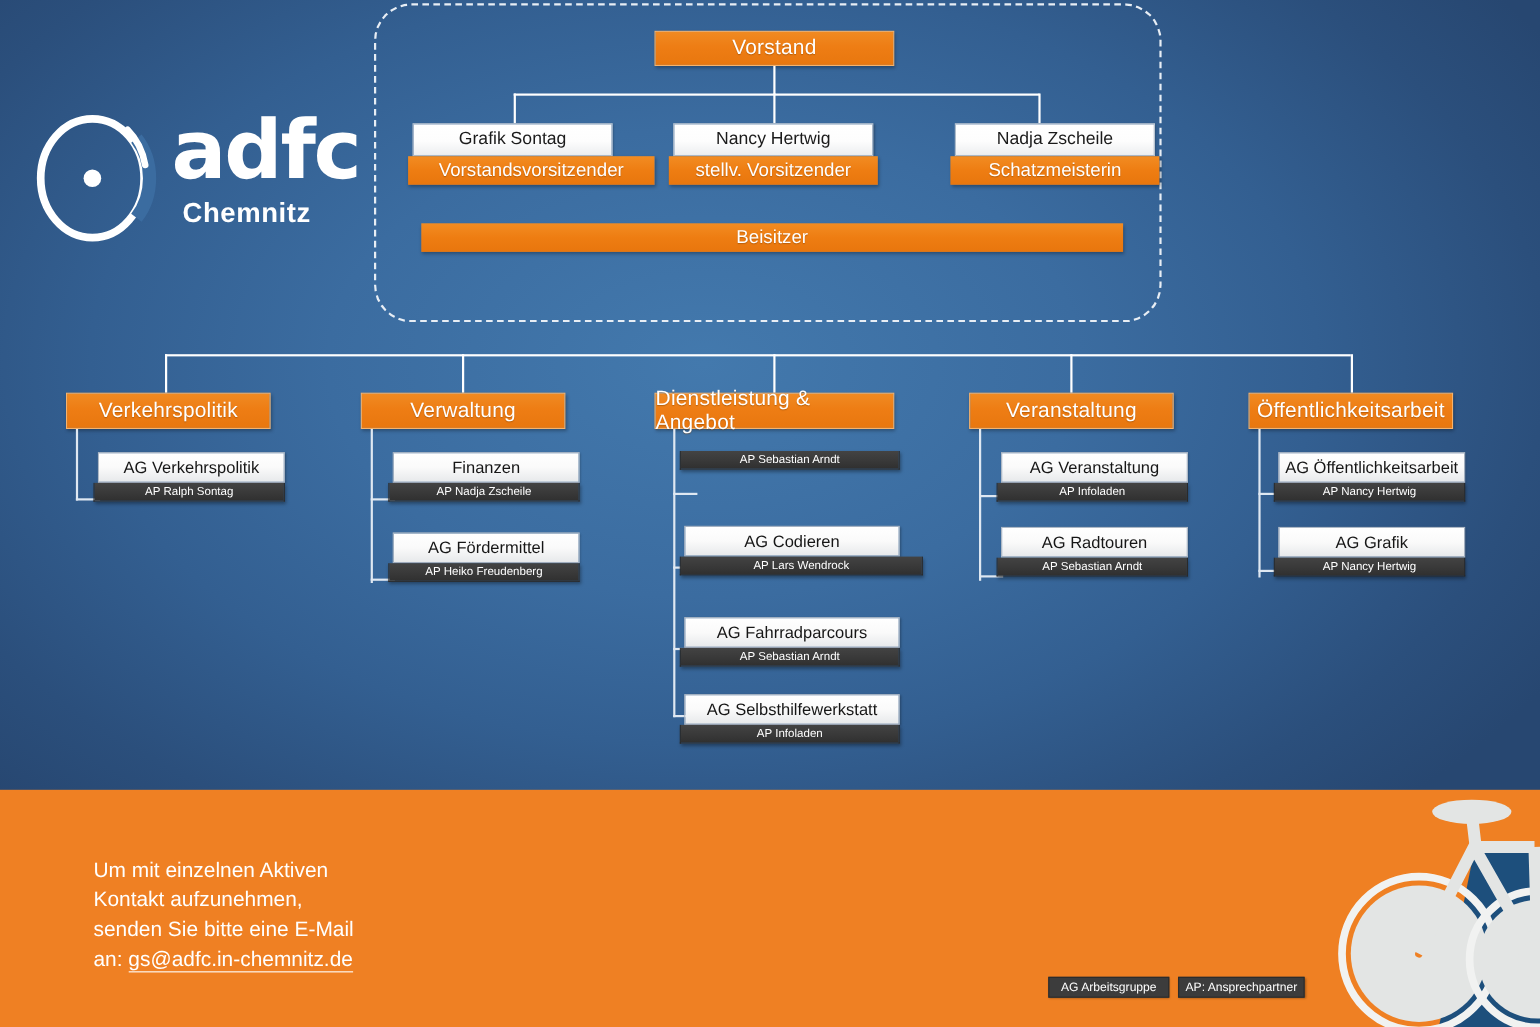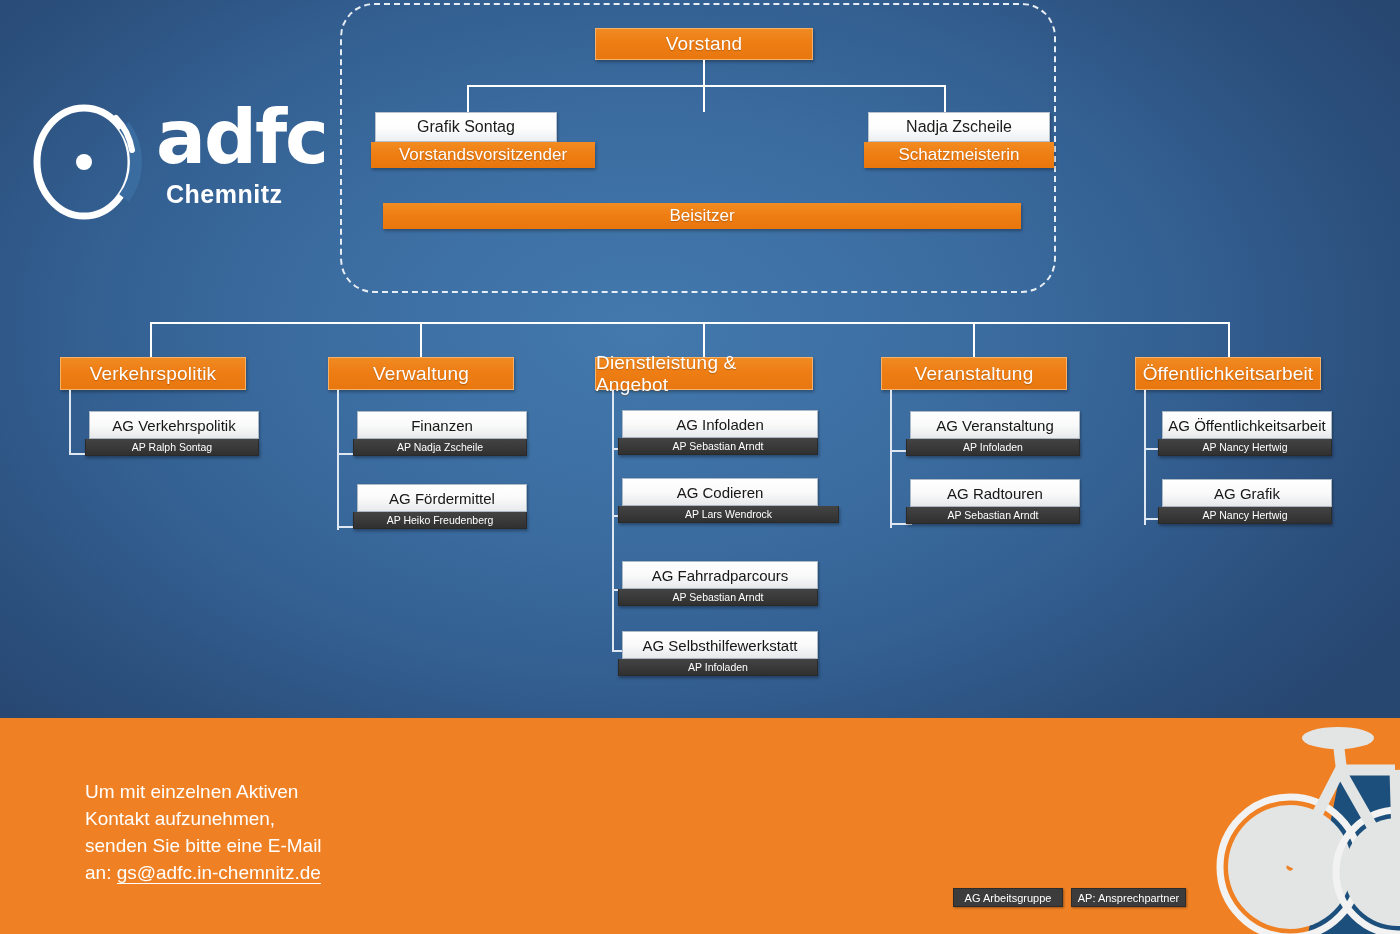--- a/index.html
+++ b/index.html
@@ -139,20 +139,28 @@
 
   <div class="pbox" style="left:375px;top:112px;width:182px;">
     <div class="top" style="height:30px;font-size:16px;">
       <span>Grafik Sontag</span>
     </div>
     <div class="role" style="left:-4px;width:224px;height:26px;font-size:17px;">
       <span>Vorstandsvorsitzender</span>
     </div>
   </div>
 
+  <div class="pbox" style="left:612px;top:112px;width:182px;">
+    <div class="top" style="height:30px;font-size:16px;">
+      <span>Nancy Hertwig</span>
+    </div>
+    <div class="role" style="left:-4px;width:190px;height:26px;font-size:17px;">
+      <span>stellv. Vorsitzender</span>
+    </div>
+  </div>
 
   <div class="pbox" style="left:868px;top:112px;width:182px;">
     <div class="top" style="height:30px;font-size:16px;">
       <span>Nadja Zscheile</span>
     </div>
     <div class="role" style="left:-4px;width:190px;height:26px;font-size:17px;">
       <span>Schatzmeisterin</span>
     </div>
   </div>
 
@@ -212,23 +220,20 @@
   <div class="obox" style="left:595px;top:357px;width:218px;height:33px;font-size:19px;">
     <span>Dienstleistung &amp; Angebot</span>
   </div>
   <div class="ln v thin" style="left:612px;top:390px;height:262px;"></div>
   <div class="ln h thin" style="left:612px;top:448px;width:22px;"></div>
   <div class="ln h thin" style="left:612px;top:515px;width:22px;"></div>
   <div class="ln h thin" style="left:612px;top:589px;width:22px;"></div>
   <div class="ln h thin" style="left:612px;top:650px;width:22px;"></div>
 
   <div class="agbox" style="left:622px;top:410px;width:196px;">
-    <div class="ag" style="height:28px;font-size:15px;">
-      <span>AG Infoladen</span>
-    </div>
     <div class="ap" style="left:-4px;width:200px;height:17px;font-size:10.5px;">
       <span>AP Sebastian Arndt</span>
     </div>
   </div>
 
   <div class="agbox" style="left:622px;top:478px;width:196px;">
     <div class="ag" style="height:28px;font-size:15px;">
       <span>AG Codieren</span>
     </div>
     <div class="ap" style="left:-4px;width:221px;height:17px;font-size:10.5px;">

